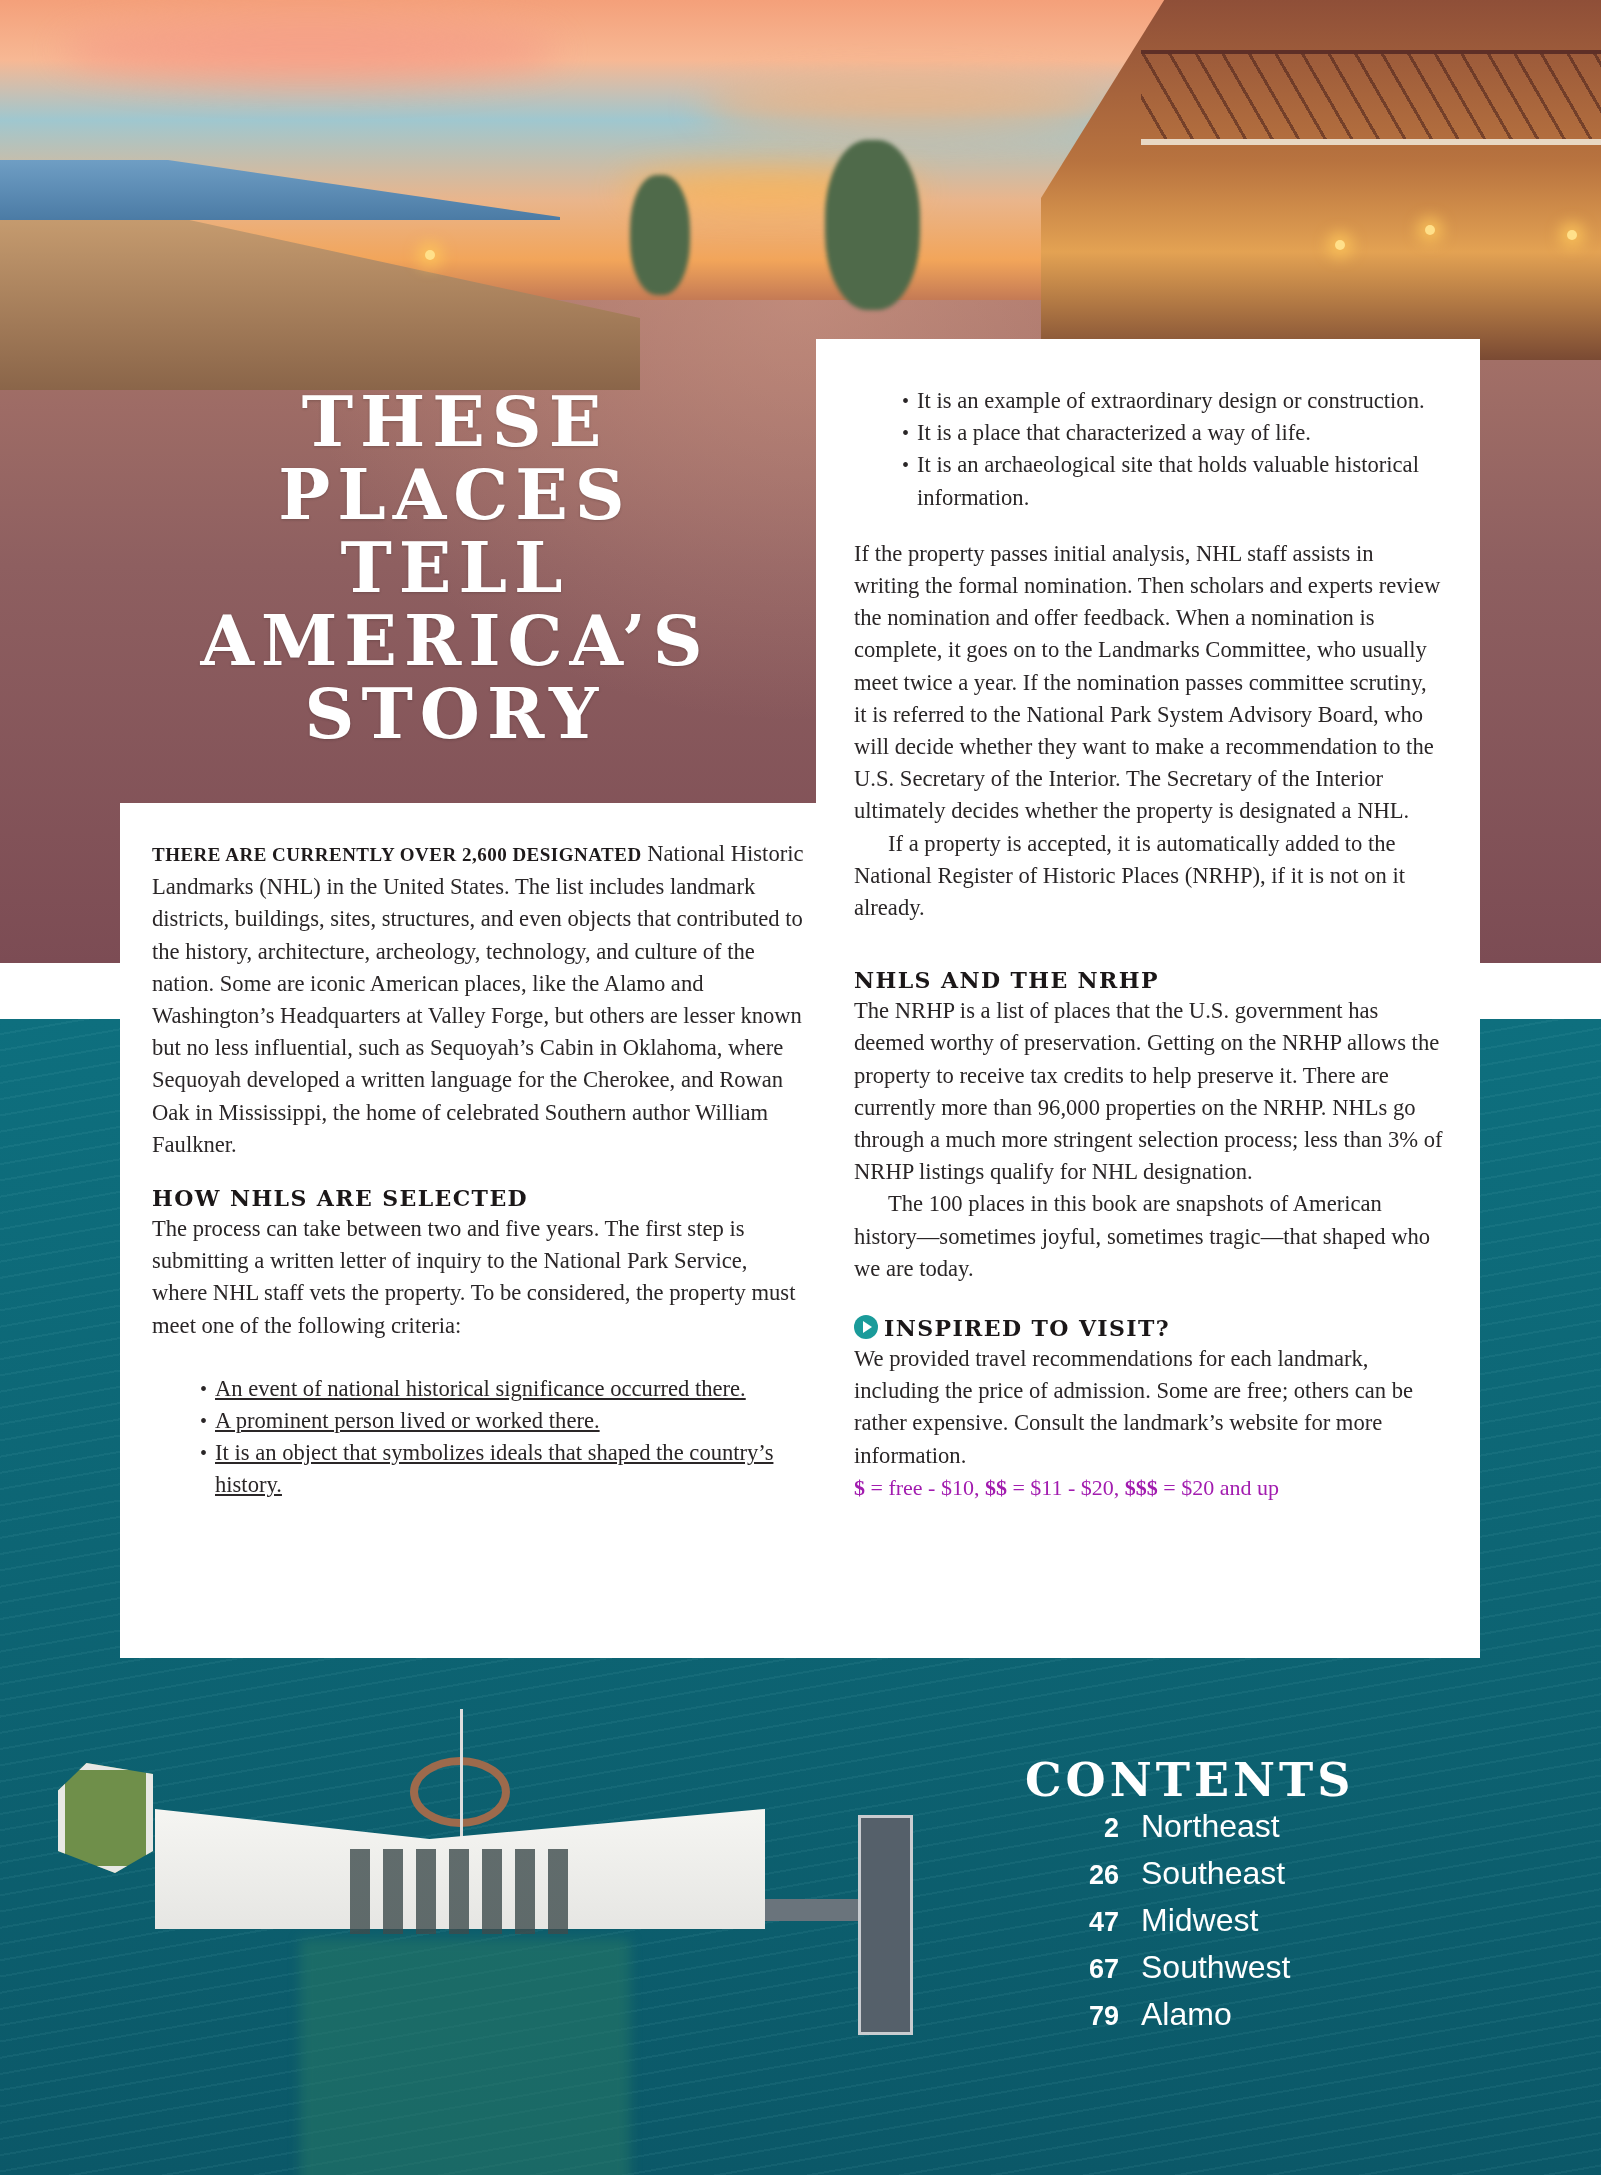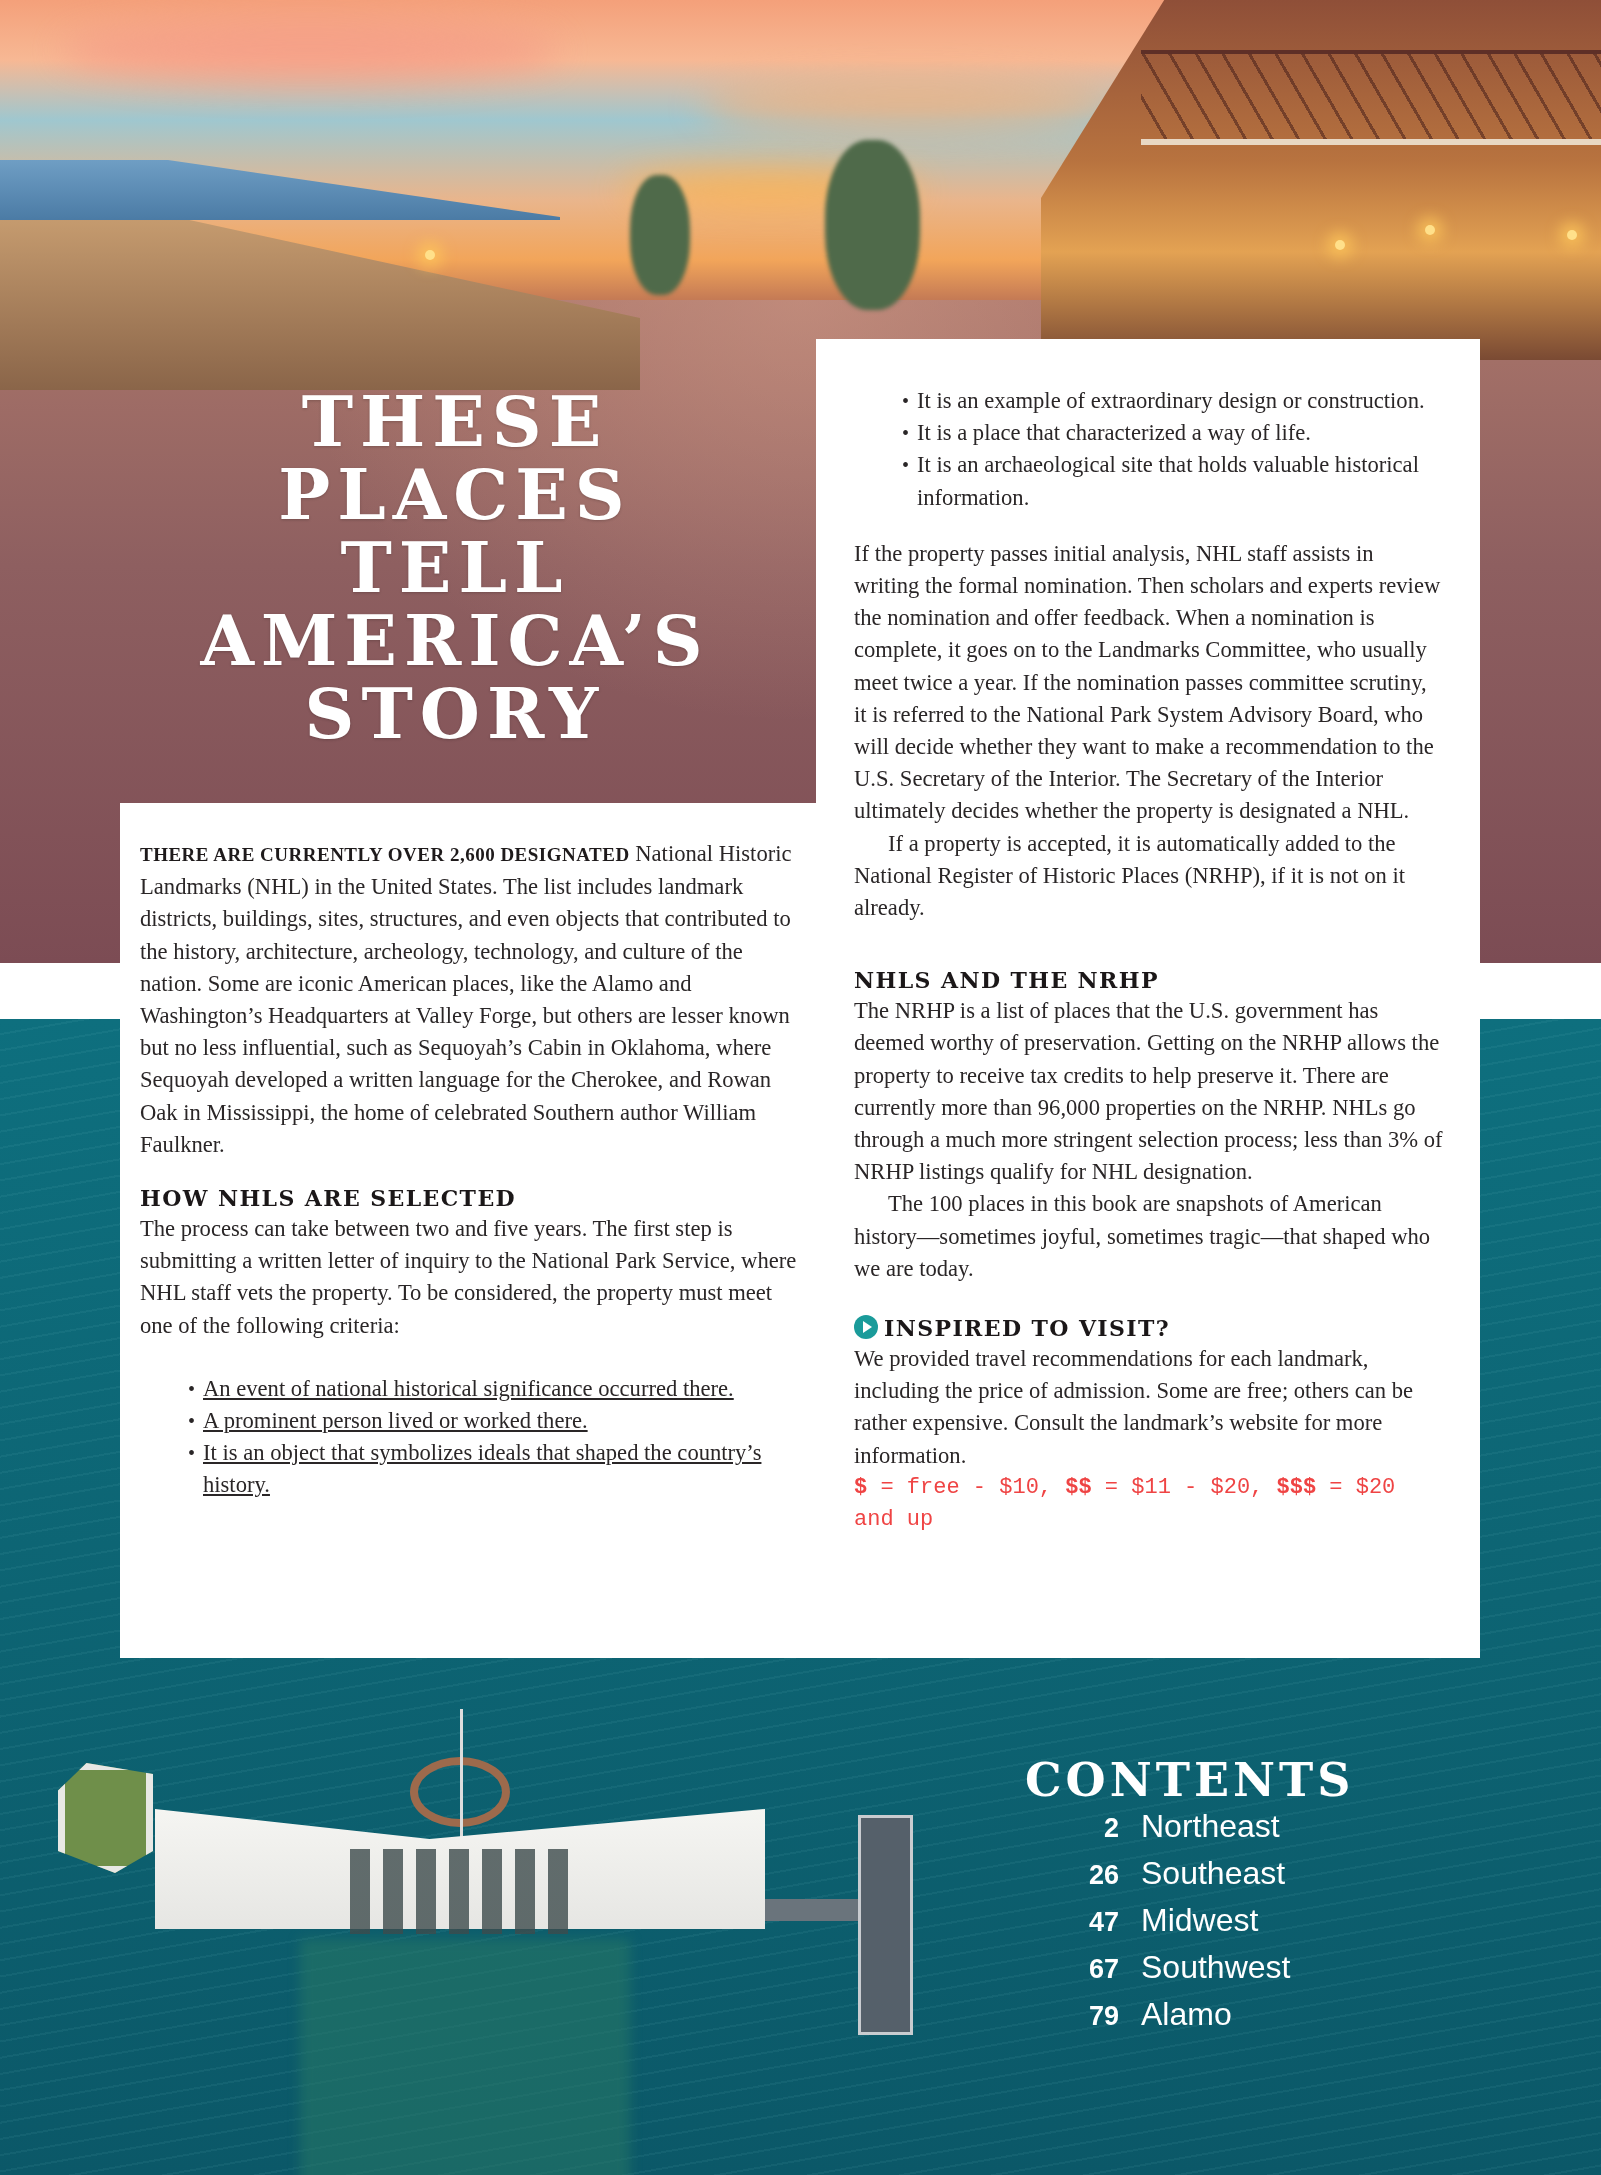--- a/index.html
+++ b/index.html
@@ -85,38 +85,38 @@
     position: absolute; left: 155px; top: 385px; width: 600px;
     text-align: center; color: #ffffff;
     font-family: "DejaVu Serif", "Liberation Serif", serif; font-weight: bold;
     font-size: 69px; line-height: 73px; letter-spacing: 7px;
     text-shadow: 0 1px 3px rgba(0,0,0,.2);
   }
   .main-title span { display: block; }
 
   
   .box { position: absolute; background: #ffffff; }
-  .box-left { left: 120px; top: 803px; width: 720px; height: 855px; padding: 35px 36px 0 20px; }
+  .box-left { left: 120px; top: 803px; width: 720px; height: 855px; padding: 35px 36px 0 32px; }
   .box-right { left: 816px; top: 339px; width: 664px; height: 1319px; padding: 30px 36px 0 38px; }
 
   .body-text { font-size: 22.6px; line-height: 32.2px; color: #2a2627; }
   .lead-caps {
     font-weight: bold; font-size: 19px; letter-spacing: .5px; text-transform: uppercase; color: #1e1a1b;
   }
   .heading {
     font-family: "DejaVu Serif", "Liberation Serif", serif; font-weight: bold;
     font-size: 22px; letter-spacing: 1.4px; color: #1b1718; line-height: 30px;
     text-transform: uppercase;
   }
   .indent { text-indent: 34px; }
   .bullets { list-style: none; margin: 16px; }
   .bullets li { position: relative; padding-left: 47px; }
   .bullets li::before { content: "•"; position: absolute; left: 32px; top: 0; font-size: 20px; }
 
-  .price-line { font-family: Liberation Mono, monospace; font-size: 22px; line-height: 32px; color: #ef4444; }
+  .price-line { font-family: Liberation Serif, serif; font-size: 22px; line-height: 32px; color: #a21caf; }
   .price-line b { font-weight: bold; }
 
   .play-icon {
     display: inline-block; vertical-align: middle; width: 24px; height: 24px; border-radius: 50%;
     background: #1a9b9a; position: relative; margin-right: 6px; top: -3px;
   }
   .play-icon::after {
     content: ""; position: absolute; left: 9px; top: 6px;
     border-left: 9px solid #ffffff; border-top: 6px solid transparent; border-bottom: 6px solid transparent;
   }

